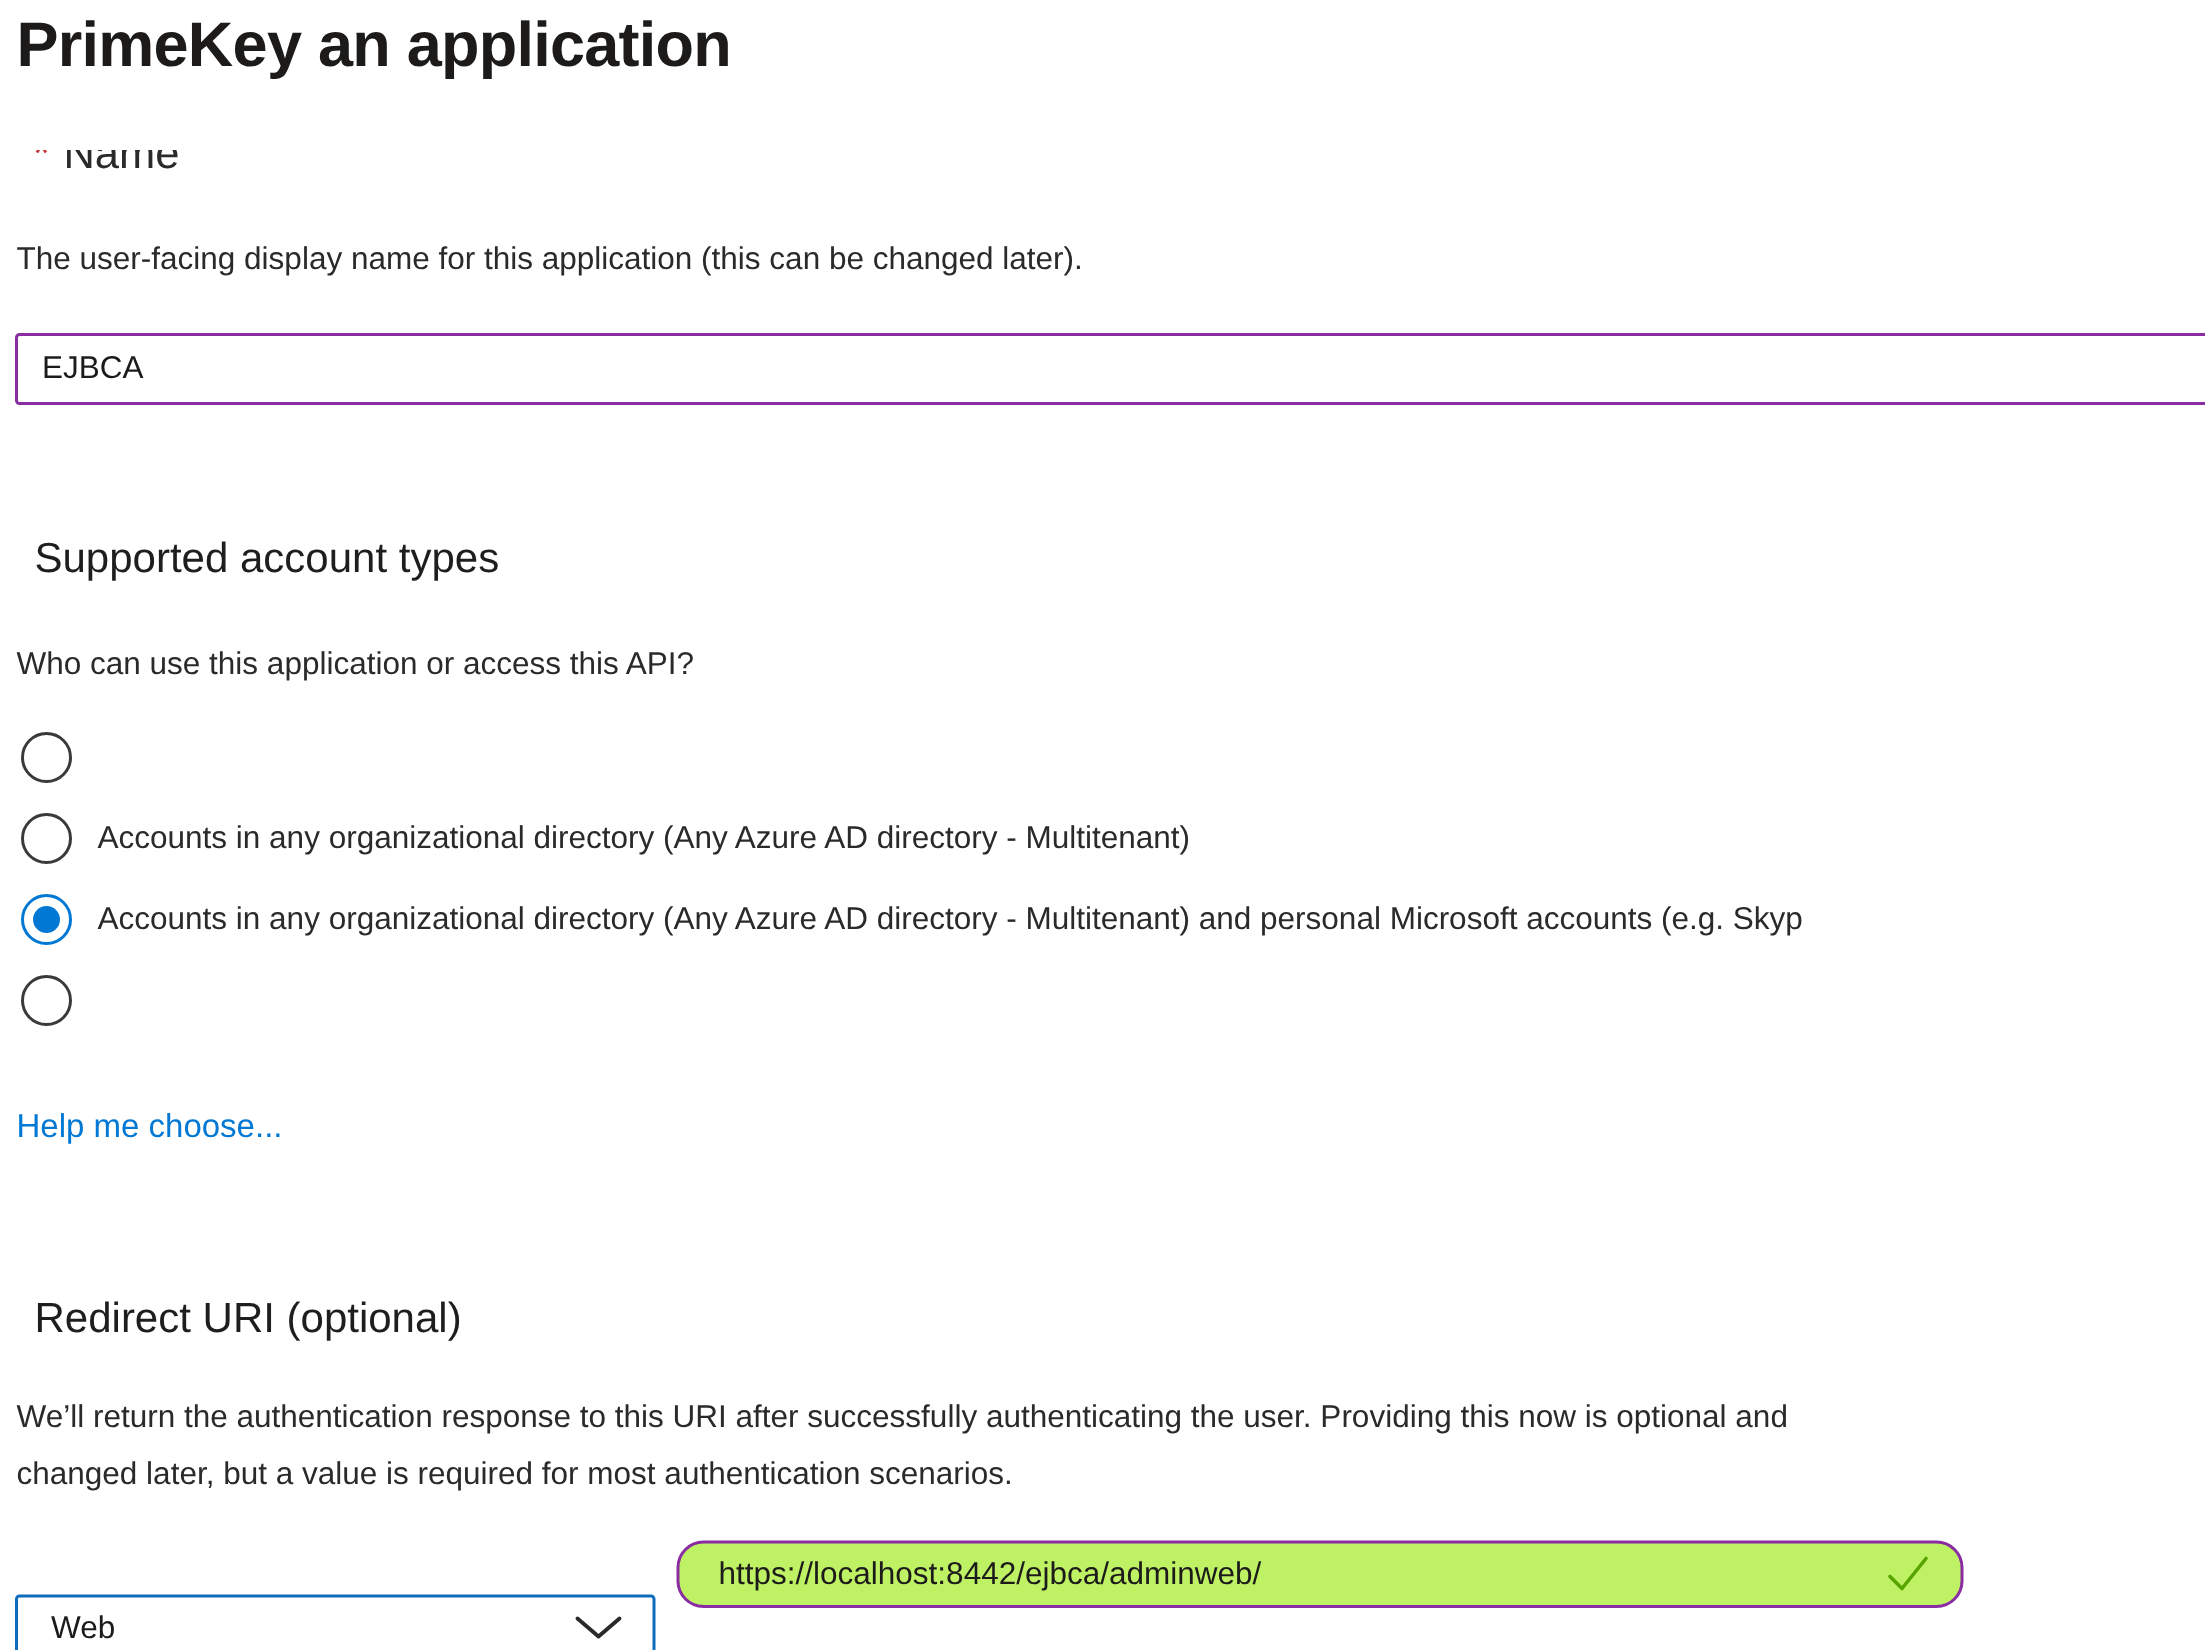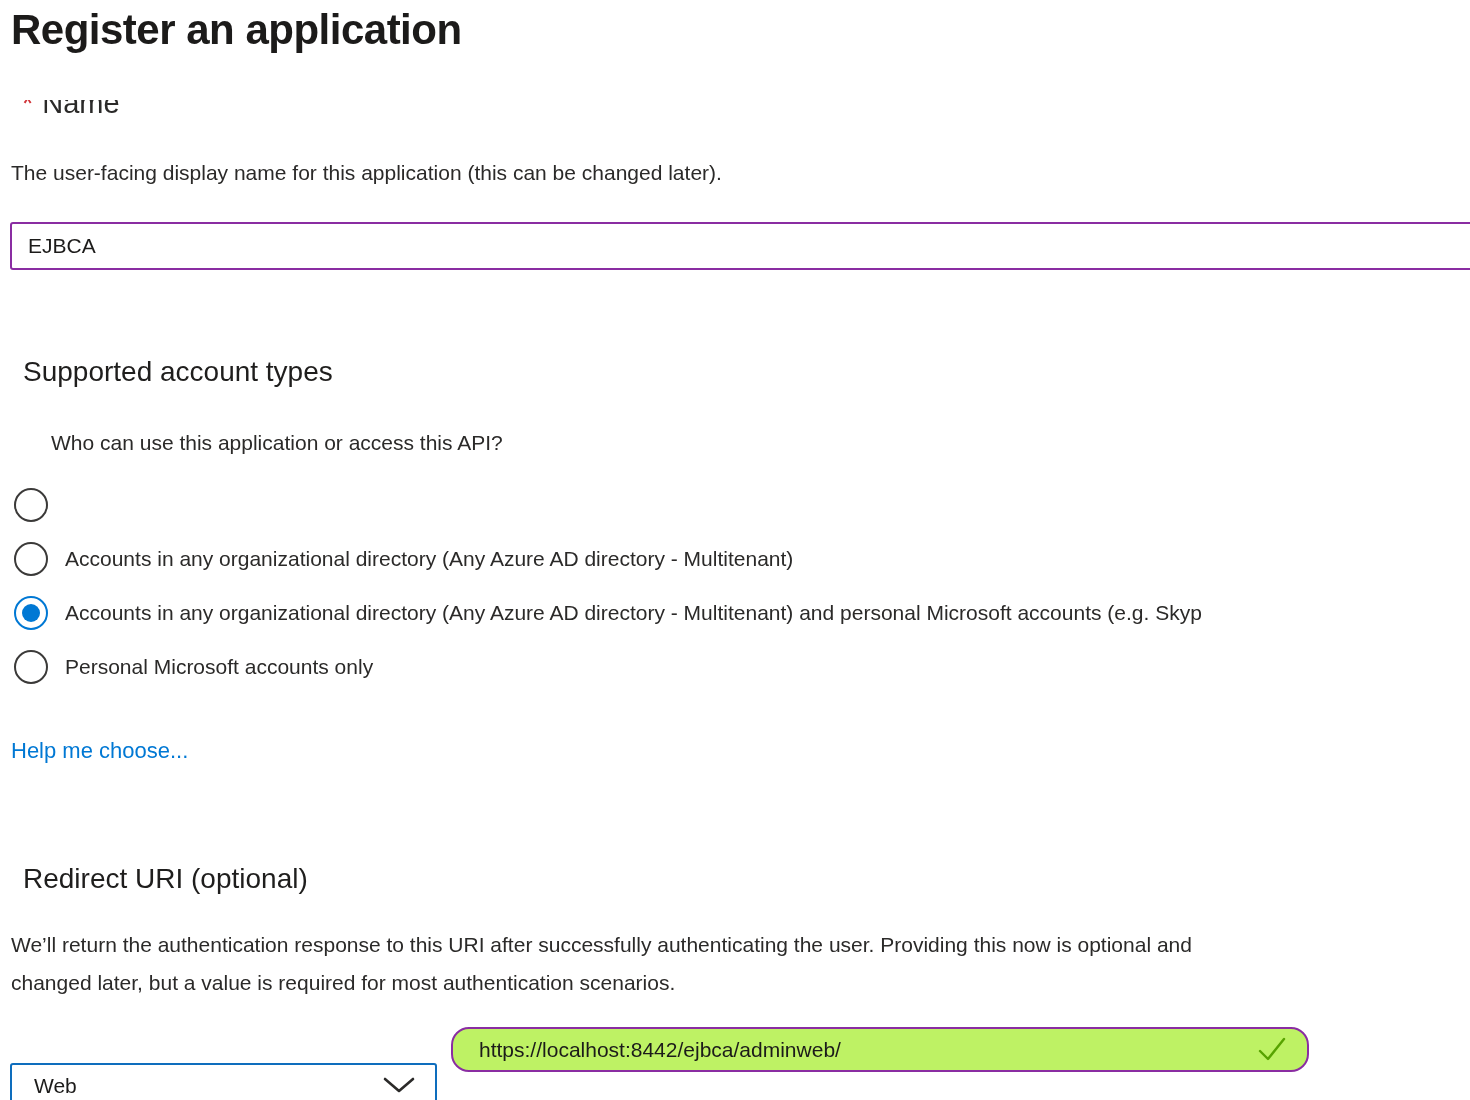--- a/index.html
+++ b/index.html
@@ -17,21 +17,21 @@
   .field-desc { left:11px; top:161px; font-size:21px; color:#2b2a29; }
 
   .name-input { left:10px; top:222px; width:1470px; height:48px;
     border:2px solid #8a2da2; border-radius:3px; padding:0 16px;
     font-size:21px; color:#1c1b1a; font-family:"Liberation Sans", sans-serif; outline:none; background:#fff; }
 
   .section-heading { font-size:28px; color:#1f1e1d; font-weight:400;margin-left:12px; }
   .h-supported { left:11px; top:356px; }
   .h-redirect  { left:11px; top:863px; }
 
-  .question { left:11px; top:431px; font-size:21px; color:#2b2a29;margin-left:40px; }
+  .question { left:11px; top:431px; font-size:21px; color:#2b2a29; }
 
   .radio-row { position:absolute; left:14px; display:flex; align-items:center; height:34px; cursor:pointer; }
   .radio-circle { width:34px; height:34px; border-radius:50%; border:2px solid #3b3a39;
     background:#fff; flex:0 0 34px; position:relative; }
   .radio-circle.selected { border-color:#0078d4; }
   .radio-circle.selected::after { content:""; position:absolute; left:50%; top:50%;
     width:18px; height:18px; margin:-9px 0 0 -9px; border-radius:50%; background:#0078d4; }
   .radio-label { margin-left:17px; font-size:21px; color:#2b2a29; white-space:nowrap; }
   .r1 { top:488px; } .r2 { top:542px; } .r3 { top:596px; } .r4 { top:650px; }
 
@@ -48,21 +48,21 @@
 
   .uri-input-wrap { left:451px; top:1027px; width:858px; height:45px; }
   .uri-input { width:100%; height:100%; border:2.5px solid #8a2da2; border-radius:18px;
     padding:0 60px 0 26px; font-size:21px; color:#1c1b1a;
     font-family:"Liberation Sans", sans-serif; outline:none; background:#bef264; }
   .valid-check { position:absolute; right:22px; top:9px; width:30px; height:27px; }
 </style>
 </head>
 <body>
 
-<h1 class="abs page-title">Register an application</h1>
+<h1 class="abs page-title">PrimeKey an application</h1>
 
 <div class="abs name-label-clip">
   <span class="inner">
     <span class="req-star">*</span><span>Name</span>
   </span>
 </div>
 
 <div class="abs field-desc">The user-facing display name for this application (this can be changed later).</div>
 
 <input class="abs name-input" type="text" value="EJBCA" style="">
@@ -80,21 +80,20 @@
   <span class="radio-label">Accounts in any organizational directory (Any Azure AD directory - Multitenant)</span>
 </div>
 
 <div class="radio-row r3">
   <span class="radio-circle selected"></span>
   <span class="radio-label">Accounts in any organizational directory (Any Azure AD directory - Multitenant) and personal Microsoft accounts (e.g. Skyp</span>
 </div>
 
 <div class="radio-row r4">
   <span class="radio-circle"></span>
-  <span class="radio-label">Personal Microsoft accounts only</span>
 </div>
 
 <a class="abs help-link">Help me choose...</a>
 
 <h2 class="abs section-heading h-redirect">Redirect URI (optional)</h2>
 
 <div class="abs redirect-desc">
   <div>We’ll return the authentication response to this URI after successfully authenticating the user. Providing this now is optional and</div>
   <div>changed later, but a value is required for most authentication scenarios.</div>
 </div>

